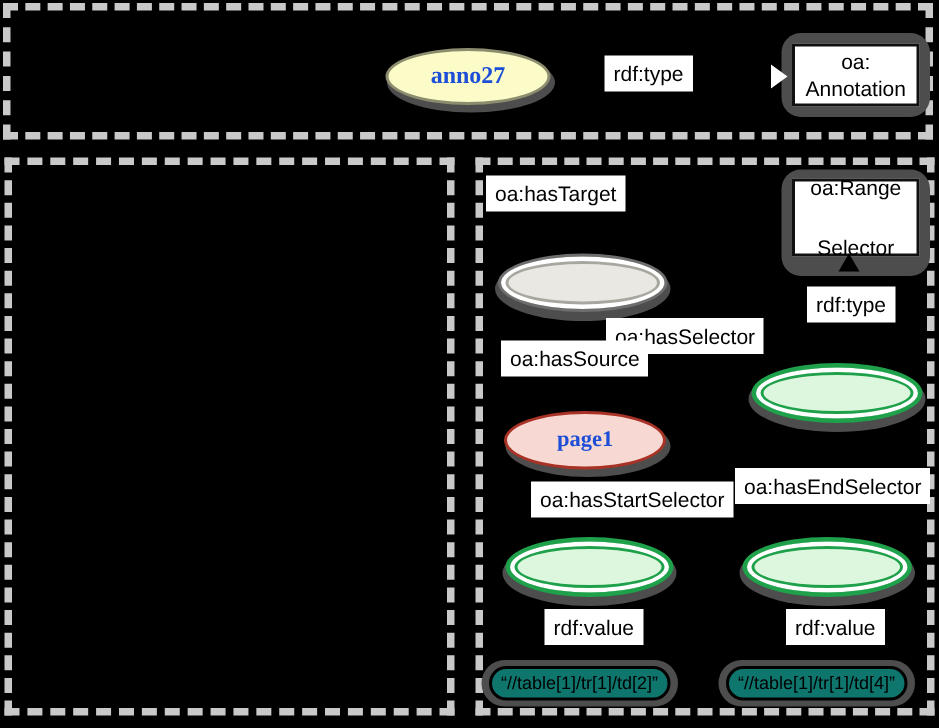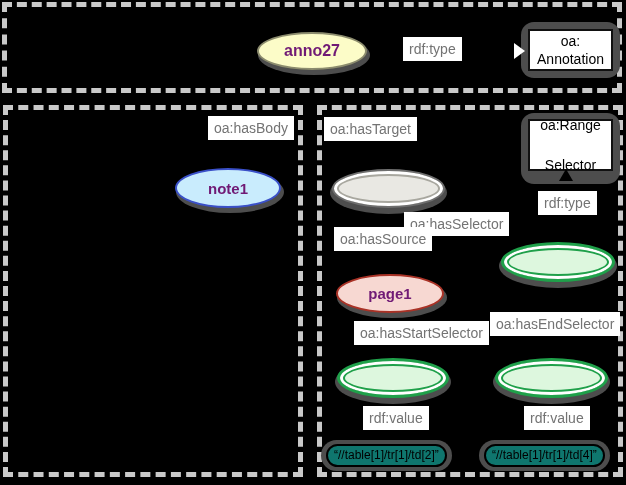--- a/index.html
+++ b/index.html
@@ -7,21 +7,21 @@
     position:relative;width:626px;height:485px;background:#000000;overflow:hidden;
     font-family:"Liberation Sans",sans-serif;color:#000;
   }
   .dashed-box{
     position:absolute;box-sizing:border-box;
     border:5px dashed #C9C9C9;background:transparent;
   }
   .ellipse{
     position:absolute;box-sizing:border-box;border-radius:50%;
     display:flex;align-items:center;justify-content:center;
-    font-weight:bold;font-size:15px;color:#701a75;
+    font-weight:bold;font-size:15px;color:#1d4ed8;font-family:Liberation Serif, serif;
   }
   .anno{background:#FCFCC8;border:2px solid #8C8C6E;box-shadow:2px 4px 0 1px #4D4D4D;font-size:16px;}
   .note{background:#C9ECFD;border:2px solid #3A50C8;box-shadow:2px 4px 0 1px #4D4D4D;}
   .page{background:#F7D8D2;border:2px solid #A93226;box-shadow:2px 4px 0 1px #4D4D4D;}
   .bnode-gray{
     background:#E9E8E3;border:2px solid #6E6E6E;
     box-shadow:0 4px 0 2px #4D4D4D, inset 0 0 0 3px #FFFFFF, inset 0 0 0 5px #A8A79F;
   }
   .bnode-green{
     background:#DDF7DE;border:3px solid #1FA04A;
@@ -29,21 +29,21 @@
   }
   .shadow-box{
     position:absolute;background:#4D4D4D;border-radius:13px;padding:7px;
   }
   .class-box{
     box-sizing:border-box;background:#FFFFFF;border:2px solid #111;
     display:flex;flex-direction:column;align-items:center;justify-content:center;
     font-size:14px;line-height:1.3;text-align:center;
   }
   .edge-label{
-    position:absolute;background:#FFFFFF;color:#737373;
+    position:absolute;background:#FFFFFF;color:#000000;
     font-size:14px;line-height:18px;padding:3px 6px;white-space:nowrap;
   }
   .shadow-pill{
     position:absolute;background:#4D4D4D;border-radius:16px;padding:4px 5px;
   }
   .literal-pill{
     box-sizing:border-box;background:#0f766e;border:2px solid #000;border-radius:12px;
     font-size:12px;line-height:19px;padding:0 6px;white-space:nowrap;text-align:center;
   }
   .arrow-right-white{
@@ -71,23 +71,21 @@
   <div class="edge-label" style="left:403px;top:37px;">rdf:type</div>
 
   <div class="shadow-box" style="left:521px;top:22px;">
     <div class="class-box" style="width:85px;height:42px;text-align:center;">
       <span>oa:</span>
       <span>Annotation</span>
     </div>
   </div>
   <div class="arrow-right-white" style="left:514px;top:43px;"></div>
 
-  <div class="edge-label" style="left:208px;top:116px;">oa:hasBody</div>
 
-  <div class="ellipse note" style="left:175px;top:168px;width:106px;height:40px;">note1</div>
 
   <div class="edge-label" style="left:324px;top:117px;">oa:hasTarget</div>
 
   <div class="ellipse bnode-gray" style="left:332px;top:169px;width:113px;height:39px;"></div>
 
   <div class="shadow-box" style="left:521px;top:113px;padding:6px 7px 13px 7px;">
     <div class="class-box" style="width:85px;height:52px;gap:21px;">
       <span>oa:Range</span>
       <span>Selector</span>
     </div>

